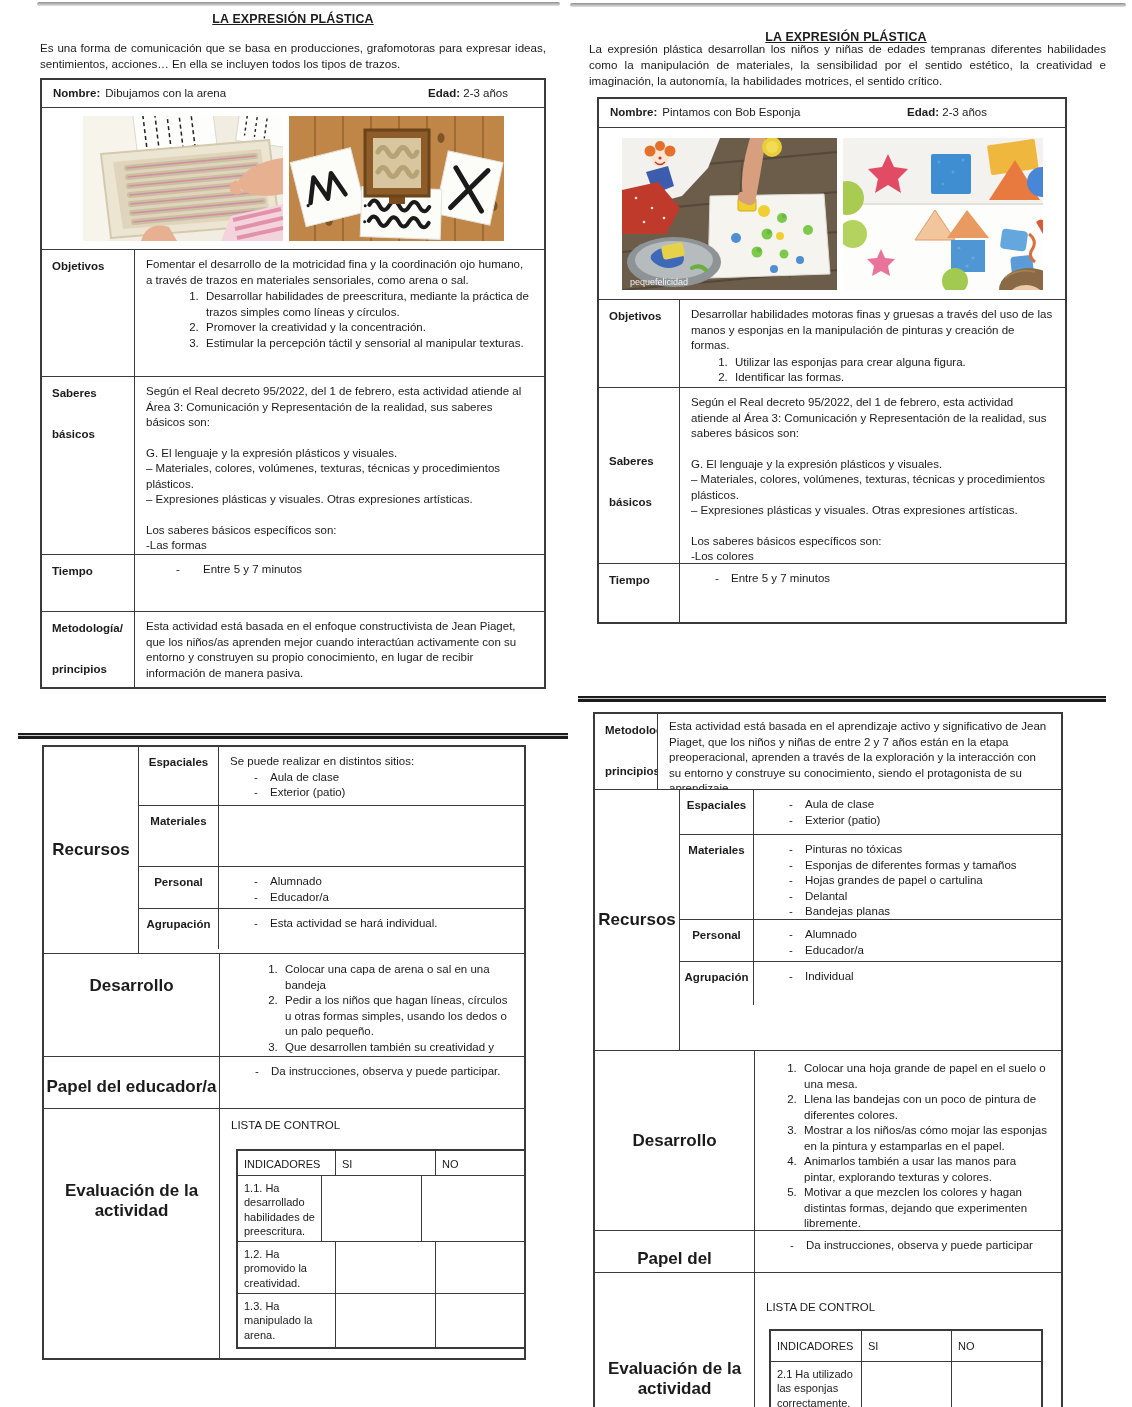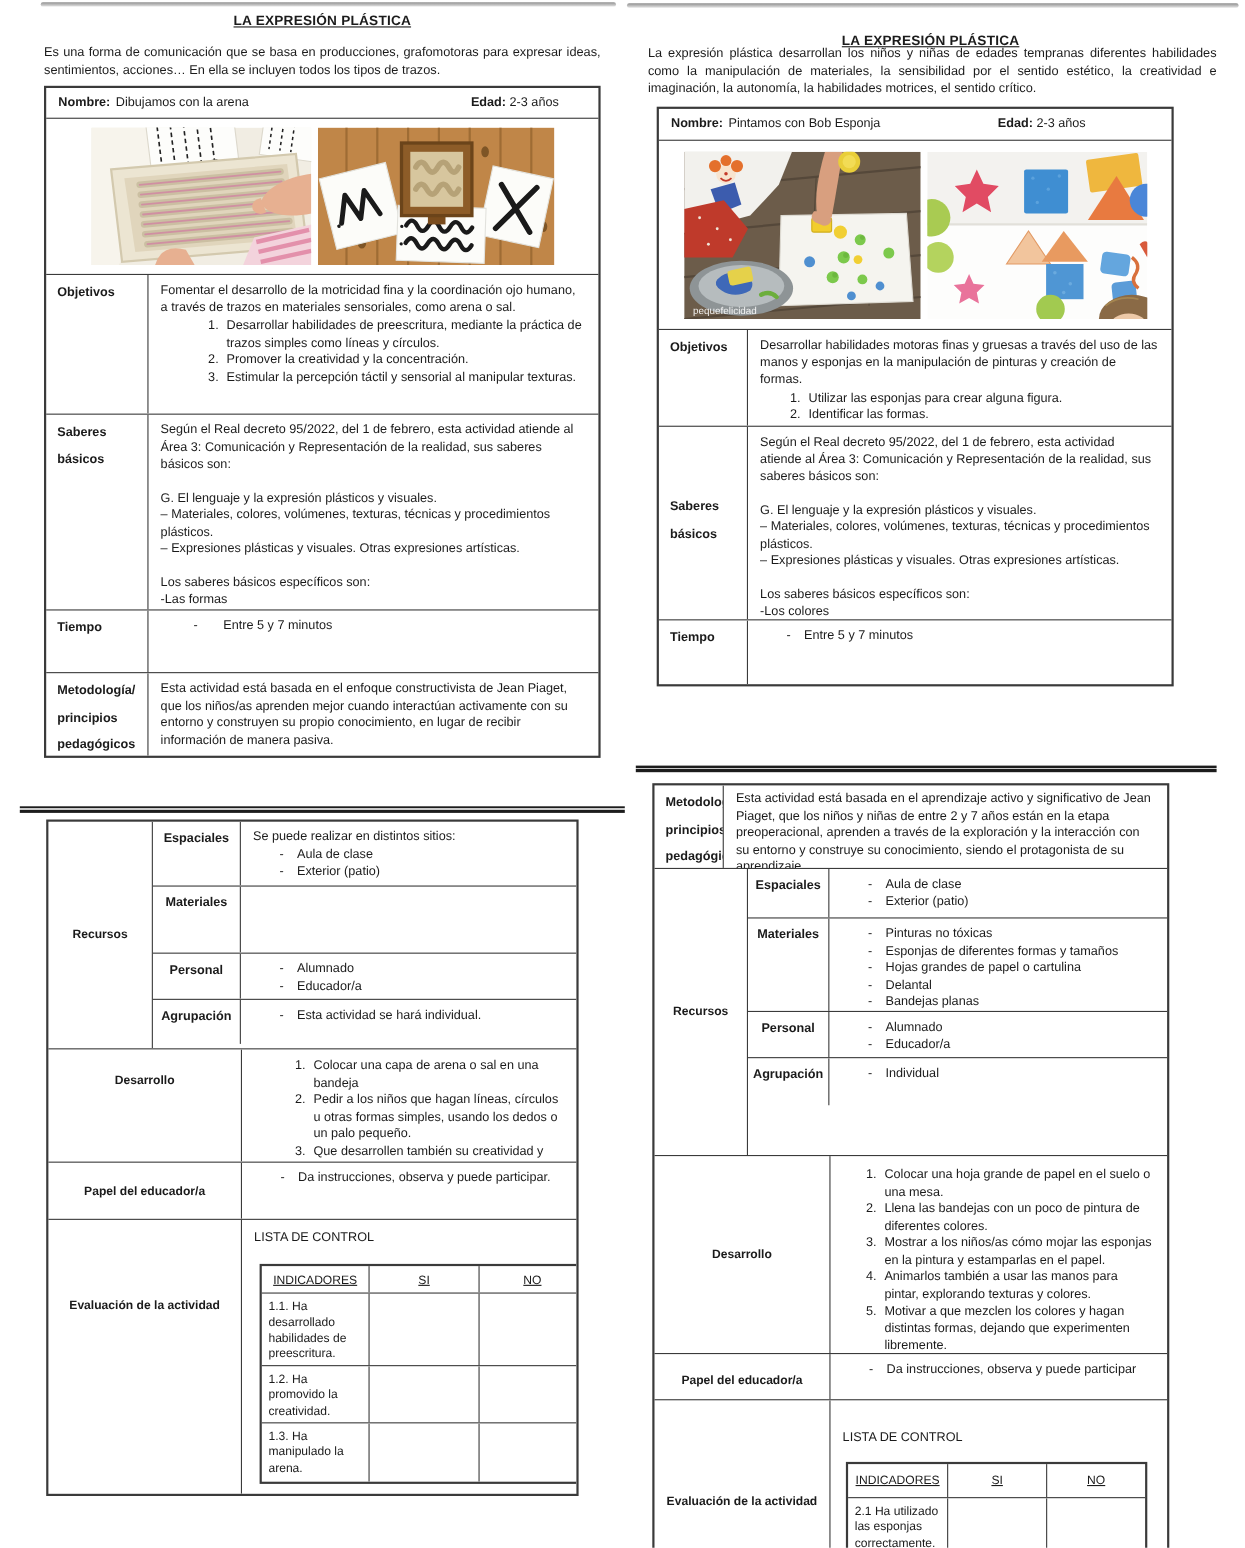--- a/index.html
+++ b/index.html
@@ -18,43 +18,43 @@
   .intro { font-size:11.6px; line-height:16px; text-align:justify; }
   .doc-table { border:2px solid #3a3a3a; background:#fff; }
   .trow { display:flex; border-top:1px solid #3a3a3a; overflow:hidden; }
   .doc-table > .trow:first-child { border-top:none; }
   .srow { display:flex; border-top:1px solid #3a3a3a; overflow:hidden; }
   .subcol > .srow:first-child { border-top:none; }
   .lcell { border-right:1px solid #3a3a3a; font-weight:bold; font-size:11.5px; line-height:15.5px;
            padding:9px 4px 0 10px; flex-shrink:0; overflow:hidden; }
   .l2cell { border-right:1px solid #3a3a3a; font-weight:bold; font-size:11.5px; text-align:center;
             padding:9px 2px 0 2px; flex-shrink:0; overflow:hidden; }
-  .dlabel { border-right:1px solid #3a3a3a; font-weight:bold; font-size:11px; text-align:center;
+  .dlabel { border-right:1px solid #3a3a3a; font-weight:bold; font-size:17px; text-align:center;
             flex-shrink:0; overflow:hidden; }
   .ccell { flex:1; font-size:11.5px; line-height:15.5px; padding:7px 12px 0 11px; overflow:hidden; }
-  .gap9 { margin-top:9px; }
+  .gap9 { margin-top:25px; }
   .num { margin-top:1px; padding-left:56px; }
   .num li { padding-left:4px; }
   .num-sm { padding-left:40px; }
   .num-steps { padding-left:50px; }
   .num-steps2 { padding-left:34px; }
   .dash { position:relative; padding-left:40px; }
   .dash::before { content:"-"; position:absolute; left:24px; }
   .dash-t { padding-left:57px; } .dash-t::before { left:30px; }
   .para { margin-bottom:15px; }
   .hdr-cell { display:flex; align-items:center; gap:5px; }
   .photos { justify-content:center; align-items:flex-start; gap:6px; padding-top:8px; }
   .lista-title { text-align:left; font-size:11.5px; }
   .ctrl { border:2px solid #3a3a3a; }
   .ctrl-row { display:flex; border-top:1px solid #3a3a3a; overflow:hidden; }
   .ctrl > .ctrl-row:first-child { border-top:none; }
   .ctrl-cell { border-right:1px solid #3a3a3a; padding:5px 6px; font-size:11px; line-height:14.5px;
                overflow:hidden; flex-shrink:0; }
   .ctrl-cell:last-child { border-right:none; flex-shrink:0; }
-  .ctrl-head { text-align:center; padding-top:6px;text-decoration:underline; }
+  .ctrl-head { padding-top:6px; }
   .center-flex { display:flex; align-items:center; justify-content:center; }
 </style>
 </head>
 <body>
 
 <div class="page" id="pageL">
   <div class="abs page-edge" style="top:2px;left:37px;width:523px"></div>
   <div class="abs title" style="top:12px;left:40px;width:506px">LA EXPRESIÓN PLÁSTICA</div>
   <div class="abs intro" style="top:40px;left:40px;width:506px">Es una forma de comunicación que se basa en producciones, grafomotoras para expresar ideas, sentimientos, acciones… En ella se incluyen todos los tipos de trazos.</div>
 
@@ -260,21 +260,21 @@
       <div class="dlabel" style="width:176px;padding-top:72px">Evaluación de la actividad</div>
       <div class="ccell" style="padding-top:9px">
         <div class="lista-title">LISTA DE CONTROL</div>
         <div class="ctrl" style="width:298px;margin:15px 0 0 5px">
           <div class="ctrl-row" style="height:24px">
             <div class="ctrl-cell ctrl-head" style="width:98px">INDICADORES</div>
             <div class="ctrl-cell ctrl-head" style="width:100px">SI</div>
             <div class="ctrl-cell ctrl-head" style="width:96px">NO</div>
           </div>
           <div class="ctrl-row" style="height:66px">
-            <div class="ctrl-cell" style="width:98px">1.1. Ha desarrollado habilidades de preescritura.</div>
+            <div class="ctrl-cell" style="width:84px">1.1. Ha desarrollado habilidades de preescritura.</div>
             <div class="ctrl-cell" style="width:100px"></div>
             <div class="ctrl-cell" style="width:96px"></div>
           </div>
           <div class="ctrl-row" style="height:52px">
             <div class="ctrl-cell" style="width:98px">1.2. Ha promovido la creatividad.</div>
             <div class="ctrl-cell" style="width:100px"></div>
             <div class="ctrl-cell" style="width:96px"></div>
           </div>
           <div class="ctrl-row" style="height:54px">
             <div class="ctrl-cell" style="width:98px">1.3. Ha manipulado la arena.</div>

